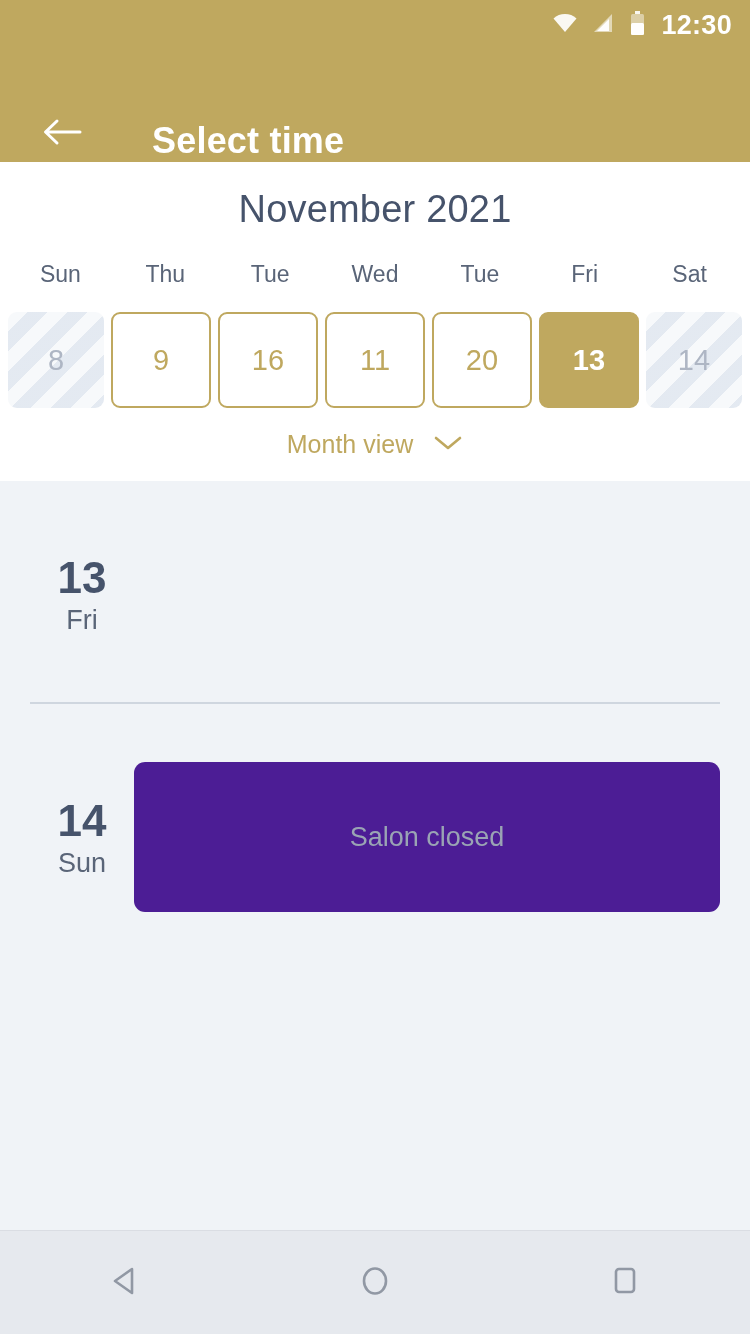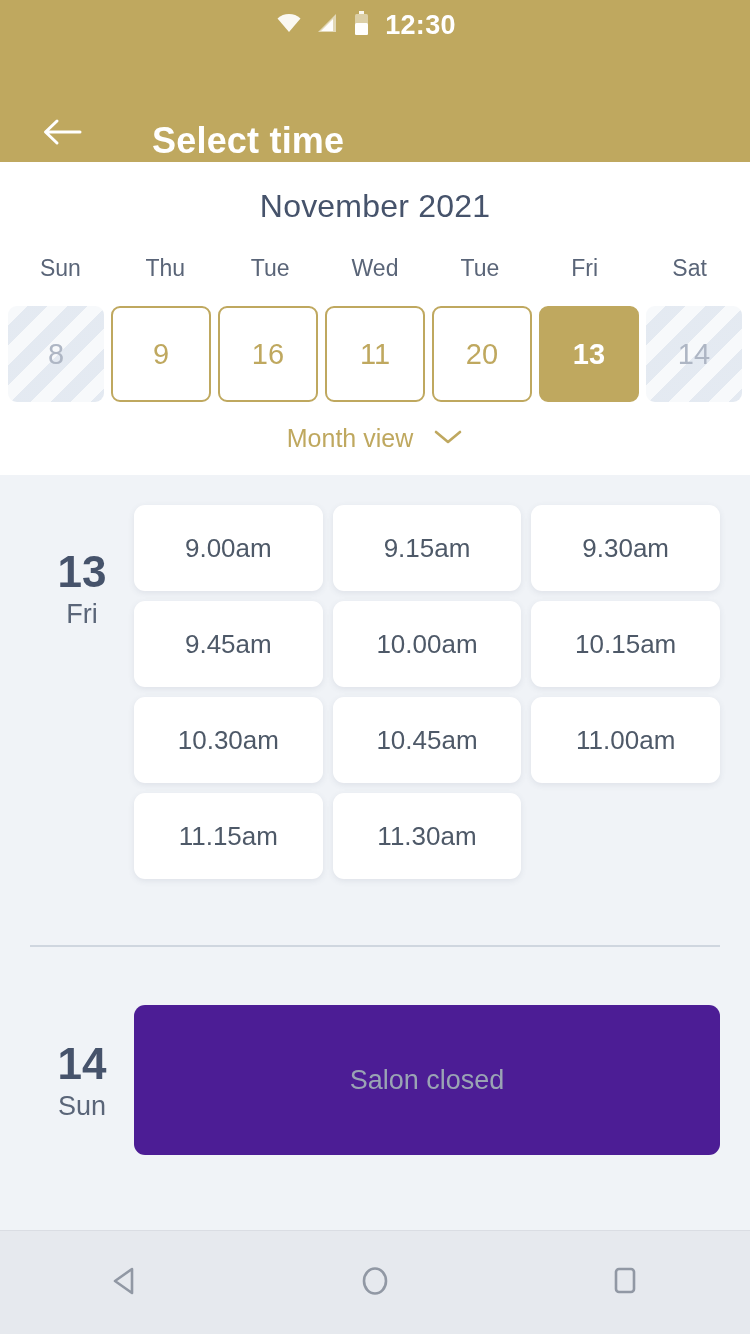--- a/index.html
+++ b/index.html
@@ -7,21 +7,21 @@
   body {
     font-family:"Liberation Sans", sans-serif;
     background:#F0F3F7;
     overflow:hidden;
     position:relative;
   }
 
   
   .statusbar{
     height:50px; background:#BFA85F;
-    display:flex; align-items:center; justify-content:center;
+    display:flex; align-items:center; justify-content:flex-end;
     padding-right:18px; gap:14px;
   }
   .sb-icon{ display:block; }
   .sb-time{
     color:#FFFFFF; font-size:27px; font-weight:bold;
     letter-spacing:.3px; margin-left:2px;
   }
 
   
   .appbar{
@@ -39,21 +39,21 @@
   }
 
   
   .calendar{
     background:#FFFFFF;
     padding-top:26px;
     padding-bottom:22px;
   }
   .cal-month{
     text-align:center; color:#46536B;
-    font-size:32px; letter-spacing:.2px;
+    font-size:38px; letter-spacing:.2px;
   }
   .weekdays{
     display:flex; margin-top:30px;
     padding:0 8px;
   }
   .weekday{
     flex:1; text-align:center;
     color:#5A6578; font-size:23px;
   }
   .dates{
@@ -199,33 +199,20 @@
   </div>
 </div>
 
 <div class="slots-area">
 
   <div class="day-block">
     <div class="day-label">
       <div class="day-num">13</div>
       <div class="day-dow">Fri</div>
     </div>
-    <div class="slot-grid">
-      <div class="slot">9.00am</div>
-      <div class="slot">9.15am</div>
-      <div class="slot">9.30am</div>
-      <div class="slot">9.45am</div>
-      <div class="slot">10.00am</div>
-      <div class="slot">10.15am</div>
-      <div class="slot">10.30am</div>
-      <div class="slot">10.45am</div>
-      <div class="slot">11.00am</div>
-      <div class="slot">11.15am</div>
-      <div class="slot">11.30am</div>
-    </div>
   </div>
 
   <div class="divider"></div>
 
   <div class="day-block" style="margin-top:58px;">
     <div class="day-label" style="padding-top:36px;">
       <div class="day-num">14</div>
       <div class="day-dow">Sun</div>
     </div>
     <div class="closed-panel">Salon closed</div>

